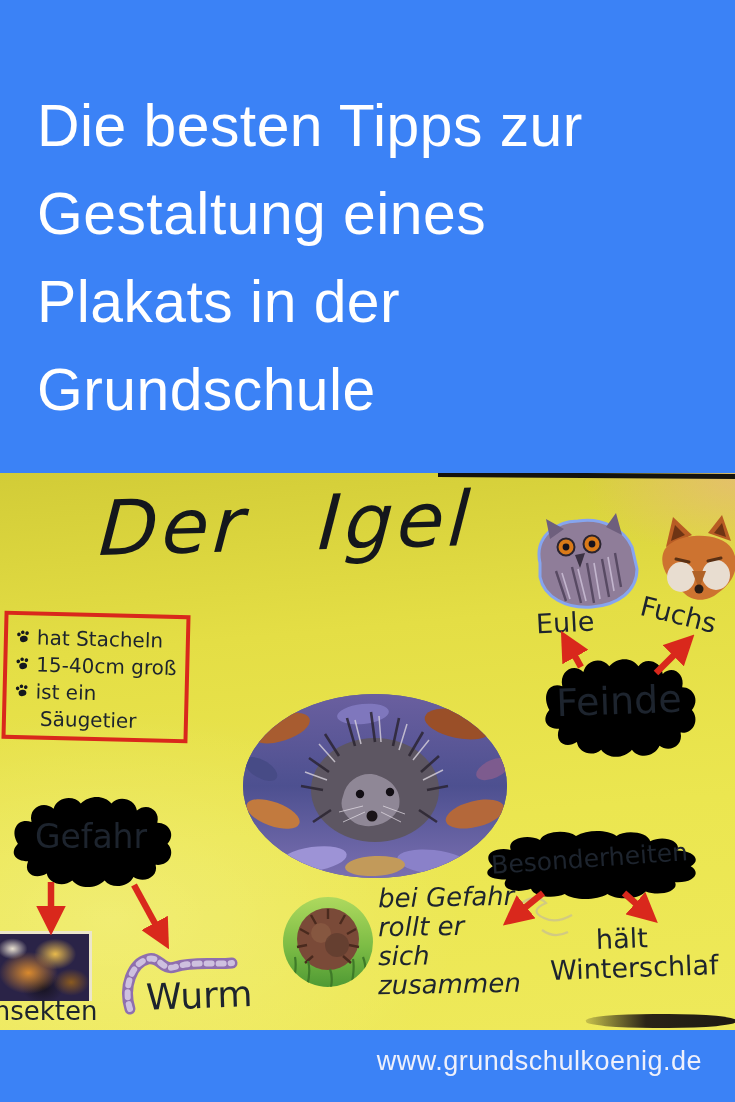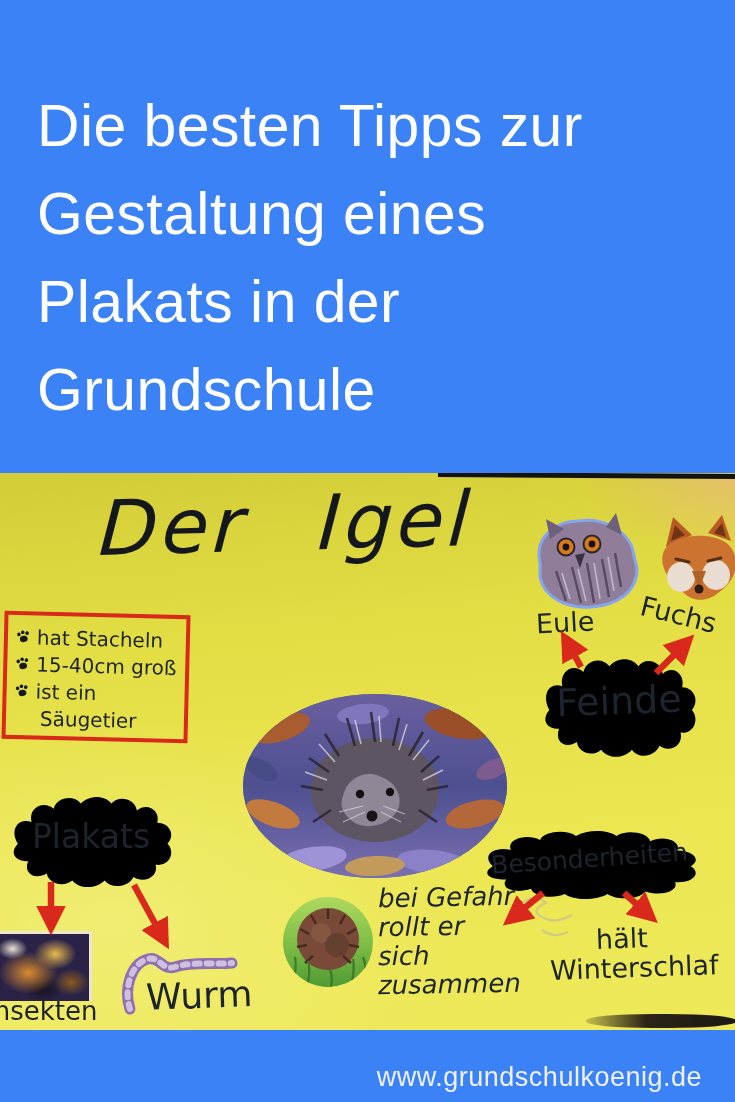--- a/index.html
+++ b/index.html
@@ -65,21 +65,21 @@
   .danger-note span{display:block;font-family:"DejaVu Sans",sans-serif;color:#1d242e;
     font-size:26px;line-height:29px;transform:rotate(-1deg);}
   
   .worm-wrap{position:absolute;left:118px;top:468px;width:128px;height:80px;}
   
   .top-edge{position:absolute;left:438px;top:0;width:297px;height:5px;background:#15130d;transform:rotate(.4deg);}
   .bottom-smudge{position:absolute;left:586px;top:541px;width:150px;height:14px;border-radius:45%;
     background:linear-gradient(90deg, rgba(40,32,20,.2), #2b2417 40%, #1c1812);}
   .overlay{position:absolute;left:0;top:0;width:735px;height:557px;pointer-events:none;}
   
-  .pin-footer{position:absolute;right:33px;top:1046px;margin-top:16px;}
+  .pin-footer{position:absolute;right:33px;top:1046px;}
   .url{font-size:27px;font-weight:300;color:#eef0fb;letter-spacing:.5px;}
 </style>
 </head>
 <body>
 
 <div class="pin">
 
   <header class="pin-header">
     <h1 class="title">
       <span class="tline">Die besten Tipps zur</span>
@@ -196,21 +196,21 @@
         <circle cx="117" cy="100" r="4.2" fill="#120e14"></circle>
         <circle cx="147" cy="98" r="4.2" fill="#120e14"></circle>
         <circle cx="129" cy="122" r="5.5" fill="#1a1418"></circle>
         <path d="M120,112 L96,118 M122,118 L100,128 M140,112 L162,120 M138,118 L158,128" stroke="#e8e2ea" stroke-width="1" opacity=".7"></path>
       </svg>
     </div>
 
     <svg class="cloud" style="left:6px;top:320px" width="170" height="98" viewBox="0 0 200 112" preserveAspectRatio="none">
         <use href="#cloudPath"></use>
       </svg>
-    <div class="hand cloud-label label-nahrung">Plakats</div>
+    <div class="hand cloud-label label-nahrung">Gefahr</div>
 
     <svg class="cloud" style="left:477px;top:355px" width="225" height="74" viewBox="0 0 200 112" preserveAspectRatio="none">
         <use href="#cloudPath"></use>
       </svg>
     <div class="hand cloud-label label-besonder">Besonderheiten</div>
 
     <div class="rolled-wrap">
       <svg viewBox="0 0 90 90" width="90" height="90">
         <defs>
           <linearGradient id="grassbg" x1="0" y1="0" x2="0" y2="1">

